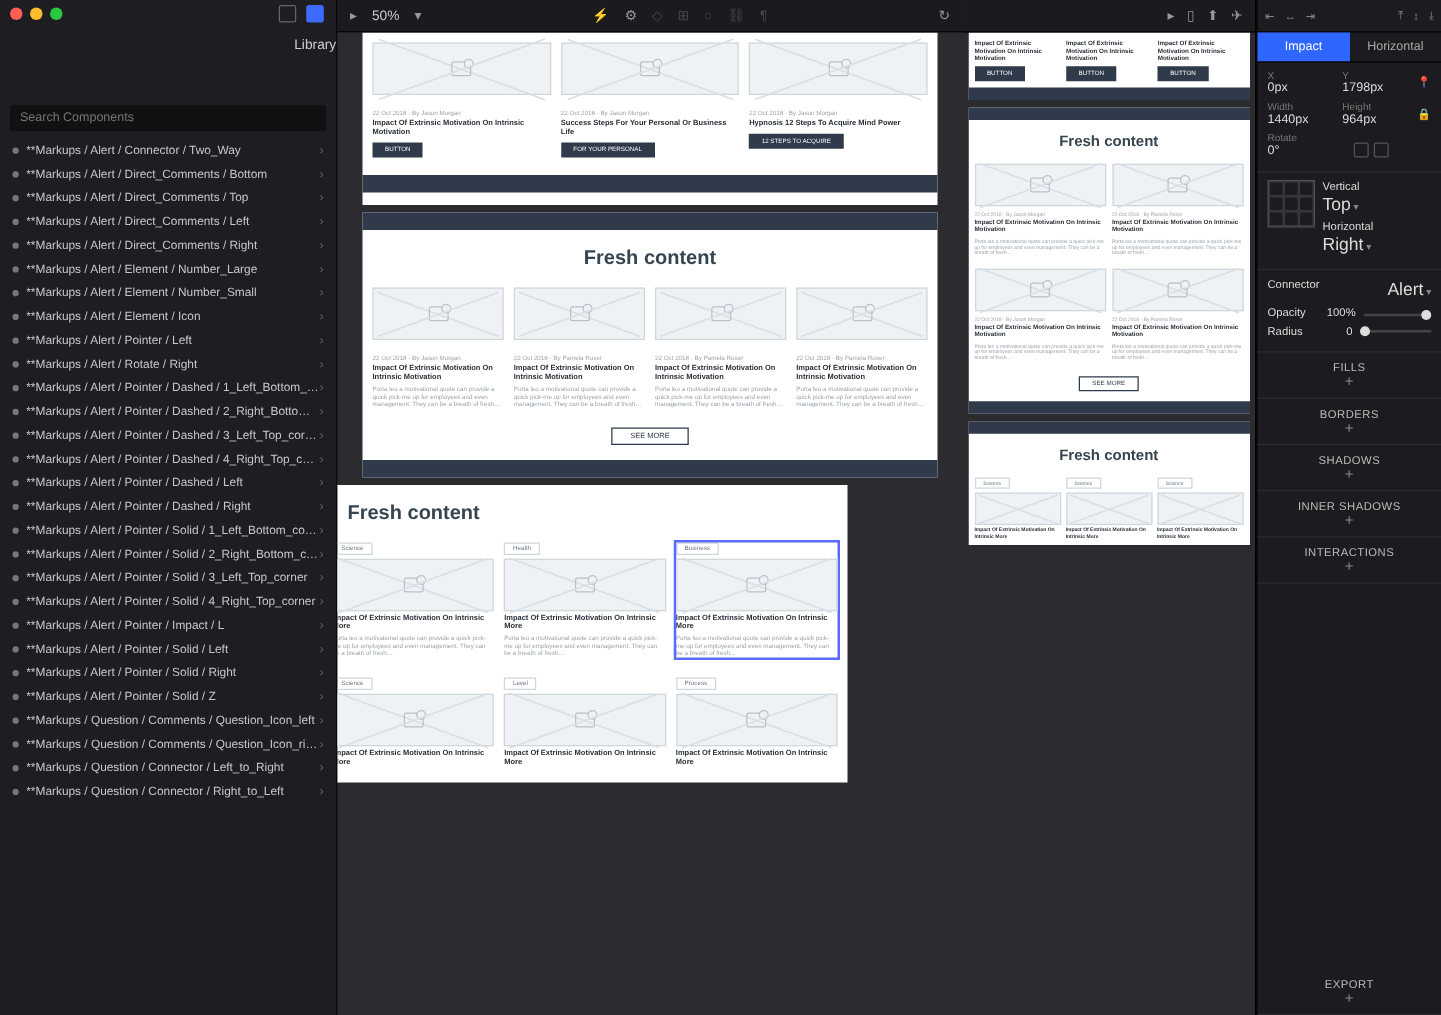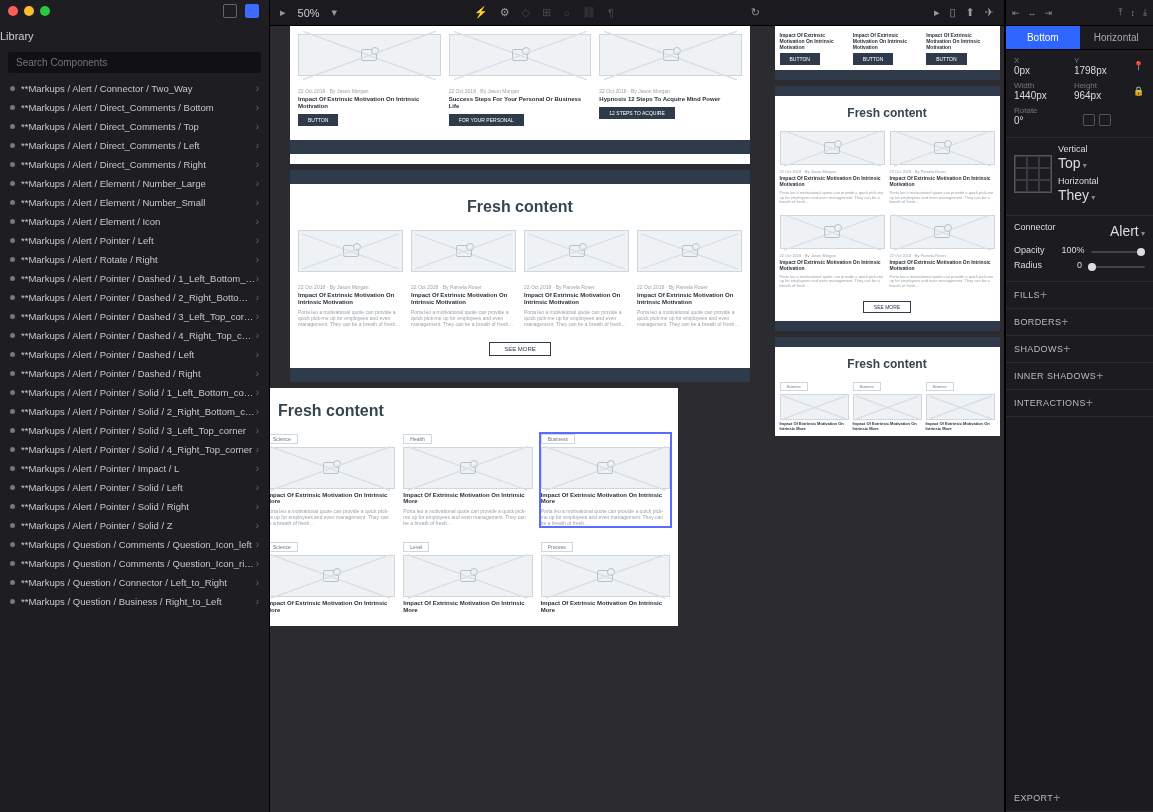--- a/index.html
+++ b/index.html
@@ -4,26 +4,26 @@
 <style>
   *{box-sizing:border-box;margin:0;padding:0;font-family:-apple-system,Helvetica,Arial,sans-serif;}
   body{background:#1a1a1e;color:#ddd;width:1153px;height:812px;overflow:hidden;font-size:11px;}
   .app{display:flex;width:100%;height:100%;}
   
   .win-controls{position:absolute;top:6px;left:8px;display:flex;gap:6px;}
   .win-dot{width:10px;height:10px;border-radius:50%;}
   .red{background:#ff5f57;} .yellow{background:#febc2e;} .green{background:#28c840;}
   
   .left{width:270px;background:#1e1e22;border-right:1px solid #000;display:flex;flex-direction:column;}
-  .panel-title{font-size:11px;color:#cfcfd2;text-align:left;padding:8px 0 6px;}
+  .panel-title{font-size:11px;color:#cfcfd2;text-align:right;padding:8px 0 6px;}
   .topicons{display:flex;justify-content:flex-end;gap:8px;padding:4px 10px;}
   .topicons .ic{width:14px;height:14px;border:1px solid #666;border-radius:2px;}
   .topicons .ic.active{background:#3d6bff;border-color:#3d6bff;}
   .search{margin:4px 8px 6px;}
-  .search input{width:100%;background:#111114;border:none;border-radius:3px;color:#888;font-size:10px;padding:5px 8px;outline:none;}
+  .search input{width:100%;background:#111114;border:none;border-radius:3px;color:#888;font-size:10px;padding:5px 8px;outline:none;margin-top:32px;}
   .lib-list{flex:1;overflow:hidden;}
   .lib-item{display:flex;align-items:center;justify-content:space-between;padding:4px 10px;font-size:9.5px;color:#c8c8cc;cursor:default;}
   .lib-item .bullet{width:5px;height:5px;border-radius:50%;background:#777;margin-right:6px;flex:none;}
   .lib-item .lbl{flex:1;white-space:nowrap;overflow:hidden;text-overflow:ellipsis;}
   .lib-item .chev{color:#666;font-size:10px;}
   
   .center{flex:1;background:#2c2c30;display:flex;flex-direction:column;}
   .toolbar{height:26px;background:#1b1b1f;display:flex;align-items:center;padding:0 10px;gap:12px;color:#999;border-bottom:1px solid #000;}
   .toolbar .zoom{font-size:11px;color:#ccc;}
   .toolbar .spacer{flex:1;}
@@ -57,21 +57,21 @@
   .right .toolbar2{height:26px;display:flex;align-items:center;gap:8px;padding:0 6px;color:#888;border-bottom:1px solid #000;}
   .tabs{display:flex;border-bottom:1px solid #000;}
   .tab{flex:1;text-align:center;padding:6px 0;font-size:10px;color:#aaa;cursor:default;}
   .tab.active{background:#2f66ff;color:#fff;}
   .sec{padding:6px 8px;border-bottom:1px solid #2b2b30;}
   .row{display:flex;gap:6px;margin-bottom:5px;}
   .field{flex:1;}
   .field .k{color:#777;font-size:8px;}
   .field .v{color:#ddd;font-size:10px;}
   .mini-ic{width:12px;height:12px;border:1px solid #555;border-radius:2px;}
-  .panelrow{display:flex;align-items:center;justify-content:flex-start;padding:7px 8px;border-bottom:1px solid #2b2b30;color:#bbb;font-size:9px;text-transform:uppercase;letter-spacing:.4px;}
+  .panelrow{display:flex;align-items:center;justify-content:flex-start;padding:7px 8px;border-bottom:1px solid #2b2b30;color:#bbb;font-size:9px;text-transform:uppercase;letter-spacing:.4px;flex-direction:column;}
   .plus{color:#888;font-size:12px;line-height:1;}
   .slider{height:2px;background:#444;position:relative;border-radius:2px;margin-top:4px;}
   .slider .knob{width:8px;height:8px;background:#ddd;border-radius:50%;position:absolute;top:-3px;}
   .box9{display:grid;grid-template-columns:repeat(3,12px);grid-template-rows:repeat(3,12px);border:1px solid #555;}
   .box9 div{border:1px solid #3a3a40;}
   .dropdown{color:#ddd;font-size:14px;padding:1px 0;}
   .dropdown::after{content:" ▾";color:#888;font-size:8px;}
   .export{margin-top:auto;text-transform:uppercase;letter-spacing:.4px;}
 </style>
 </head>
@@ -225,21 +225,21 @@
           <span class="lbl">**Markups / Question / Comments / Question_Icon_right</span>
           <span class="chev">›</span>
         </div>
         <div class="lib-item">
           <span class="bullet"></span>
           <span class="lbl">**Markups / Question / Connector / Left_to_Right</span>
           <span class="chev">›</span>
         </div>
         <div class="lib-item">
           <span class="bullet"></span>
-          <span class="lbl">**Markups / Question / Business / Right_to_Left</span>
+          <span class="lbl">**Markups / Question / Connector / Right_to_Left</span>
           <span class="chev">›</span>
         </div>
       </div>
   </div>
 
   <div class="center">
     <div class="toolbar">
       <span>▸</span>
       <span class="zoom">50%</span>
       <span>▾</span>
@@ -452,21 +452,21 @@
     <div class="toolbar2">
       <span>⇤</span>
       <span>↔</span>
       <span>⇥</span>
       <span style="flex:1"></span>
       <span>⤒</span>
       <span>↕</span>
       <span>⤓</span>
     </div>
     <div class="tabs">
-      <div class="tab active">Bottom</div>
+      <div class="tab active">Impact</div>
       <div class="tab">Horizontal</div>
     </div>
 
     <div class="sec">
       <div class="row">
         <div class="field">
             <div class="k">X</div>
             <div class="v">0px</div>
           </div>
         <div class="field">
@@ -492,54 +492,54 @@
             <div class="v">0°</div>
           </div>
         <div class="field" style="display:flex;gap:4px;align-items:flex-end">
             <div class="mini-ic"></div>
             <div class="mini-ic"></div>
           </div>
       </div>
     </div>
 
     <div class="sec">
-      <div class="row" style="align-items:center">
+      <div class="row" style="align-items:flex-start">
         <div class="box9">
             <div></div>
             <div></div>
             <div></div>
             <div></div>
             <div></div>
             <div></div>
             <div></div>
             <div></div>
             <div></div>
           </div>
         <div style="flex:1">
           <div class="k">Vertical</div>
           <div class="dropdown">Top</div>
           <div class="k" style="margin-top:4px">Horizontal</div>
-          <div class="dropdown">They</div>
+          <div class="dropdown">Right</div>
         </div>
       </div>
     </div>
 
     <div class="sec">
       <div class="row">
           <div class="k" style="flex:1">Connector</div>
           <div class="dropdown">Alert</div>
         </div>
       <div class="row" style="align-items:center">
         <div class="k">Opacity</div>
         <div class="v" style="flex:none;width:34px;text-align:right">100%</div>
         <div style="flex:1" class="slider">
             <div class="knob" style="right:0"></div>
           </div>
       </div>
-      <div class="row" style="align-items:center">
+      <div class="row" style="">
         <div class="k">Radius</div>
         <div class="v" style="flex:none;width:34px;text-align:right">0</div>
         <div style="flex:1" class="slider">
             <div class="knob" style="left:0"></div>
           </div>
       </div>
     </div>
 
     <div class="panelrow">
         <span>FILLS</span>

